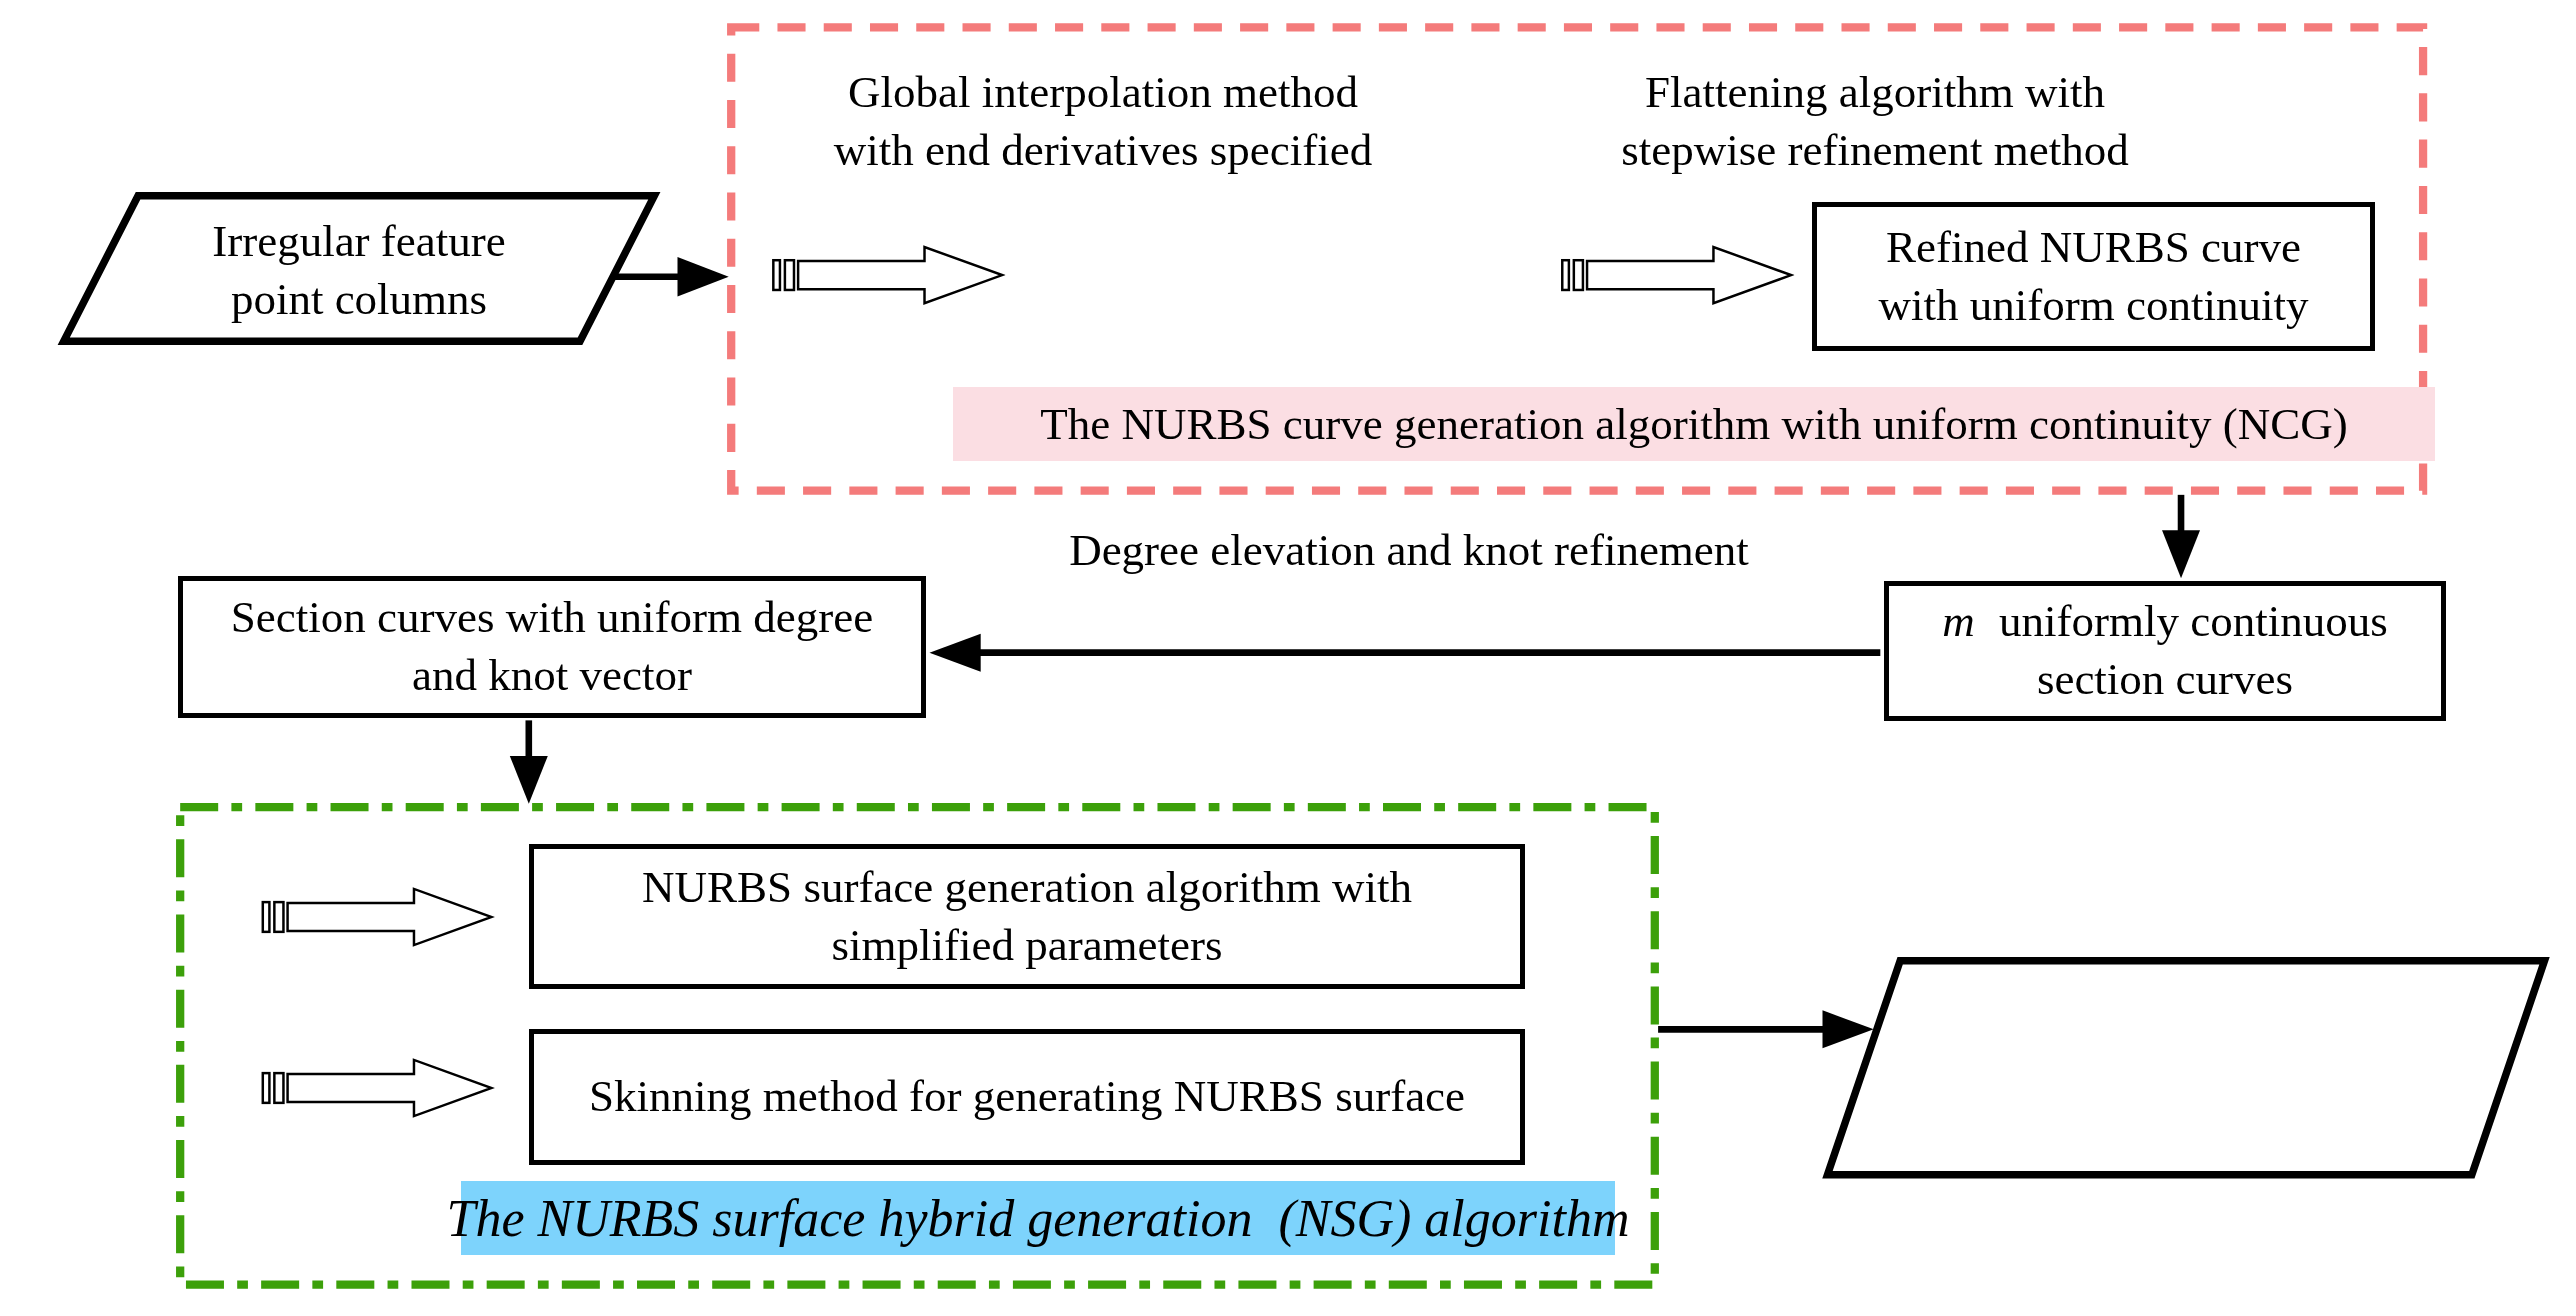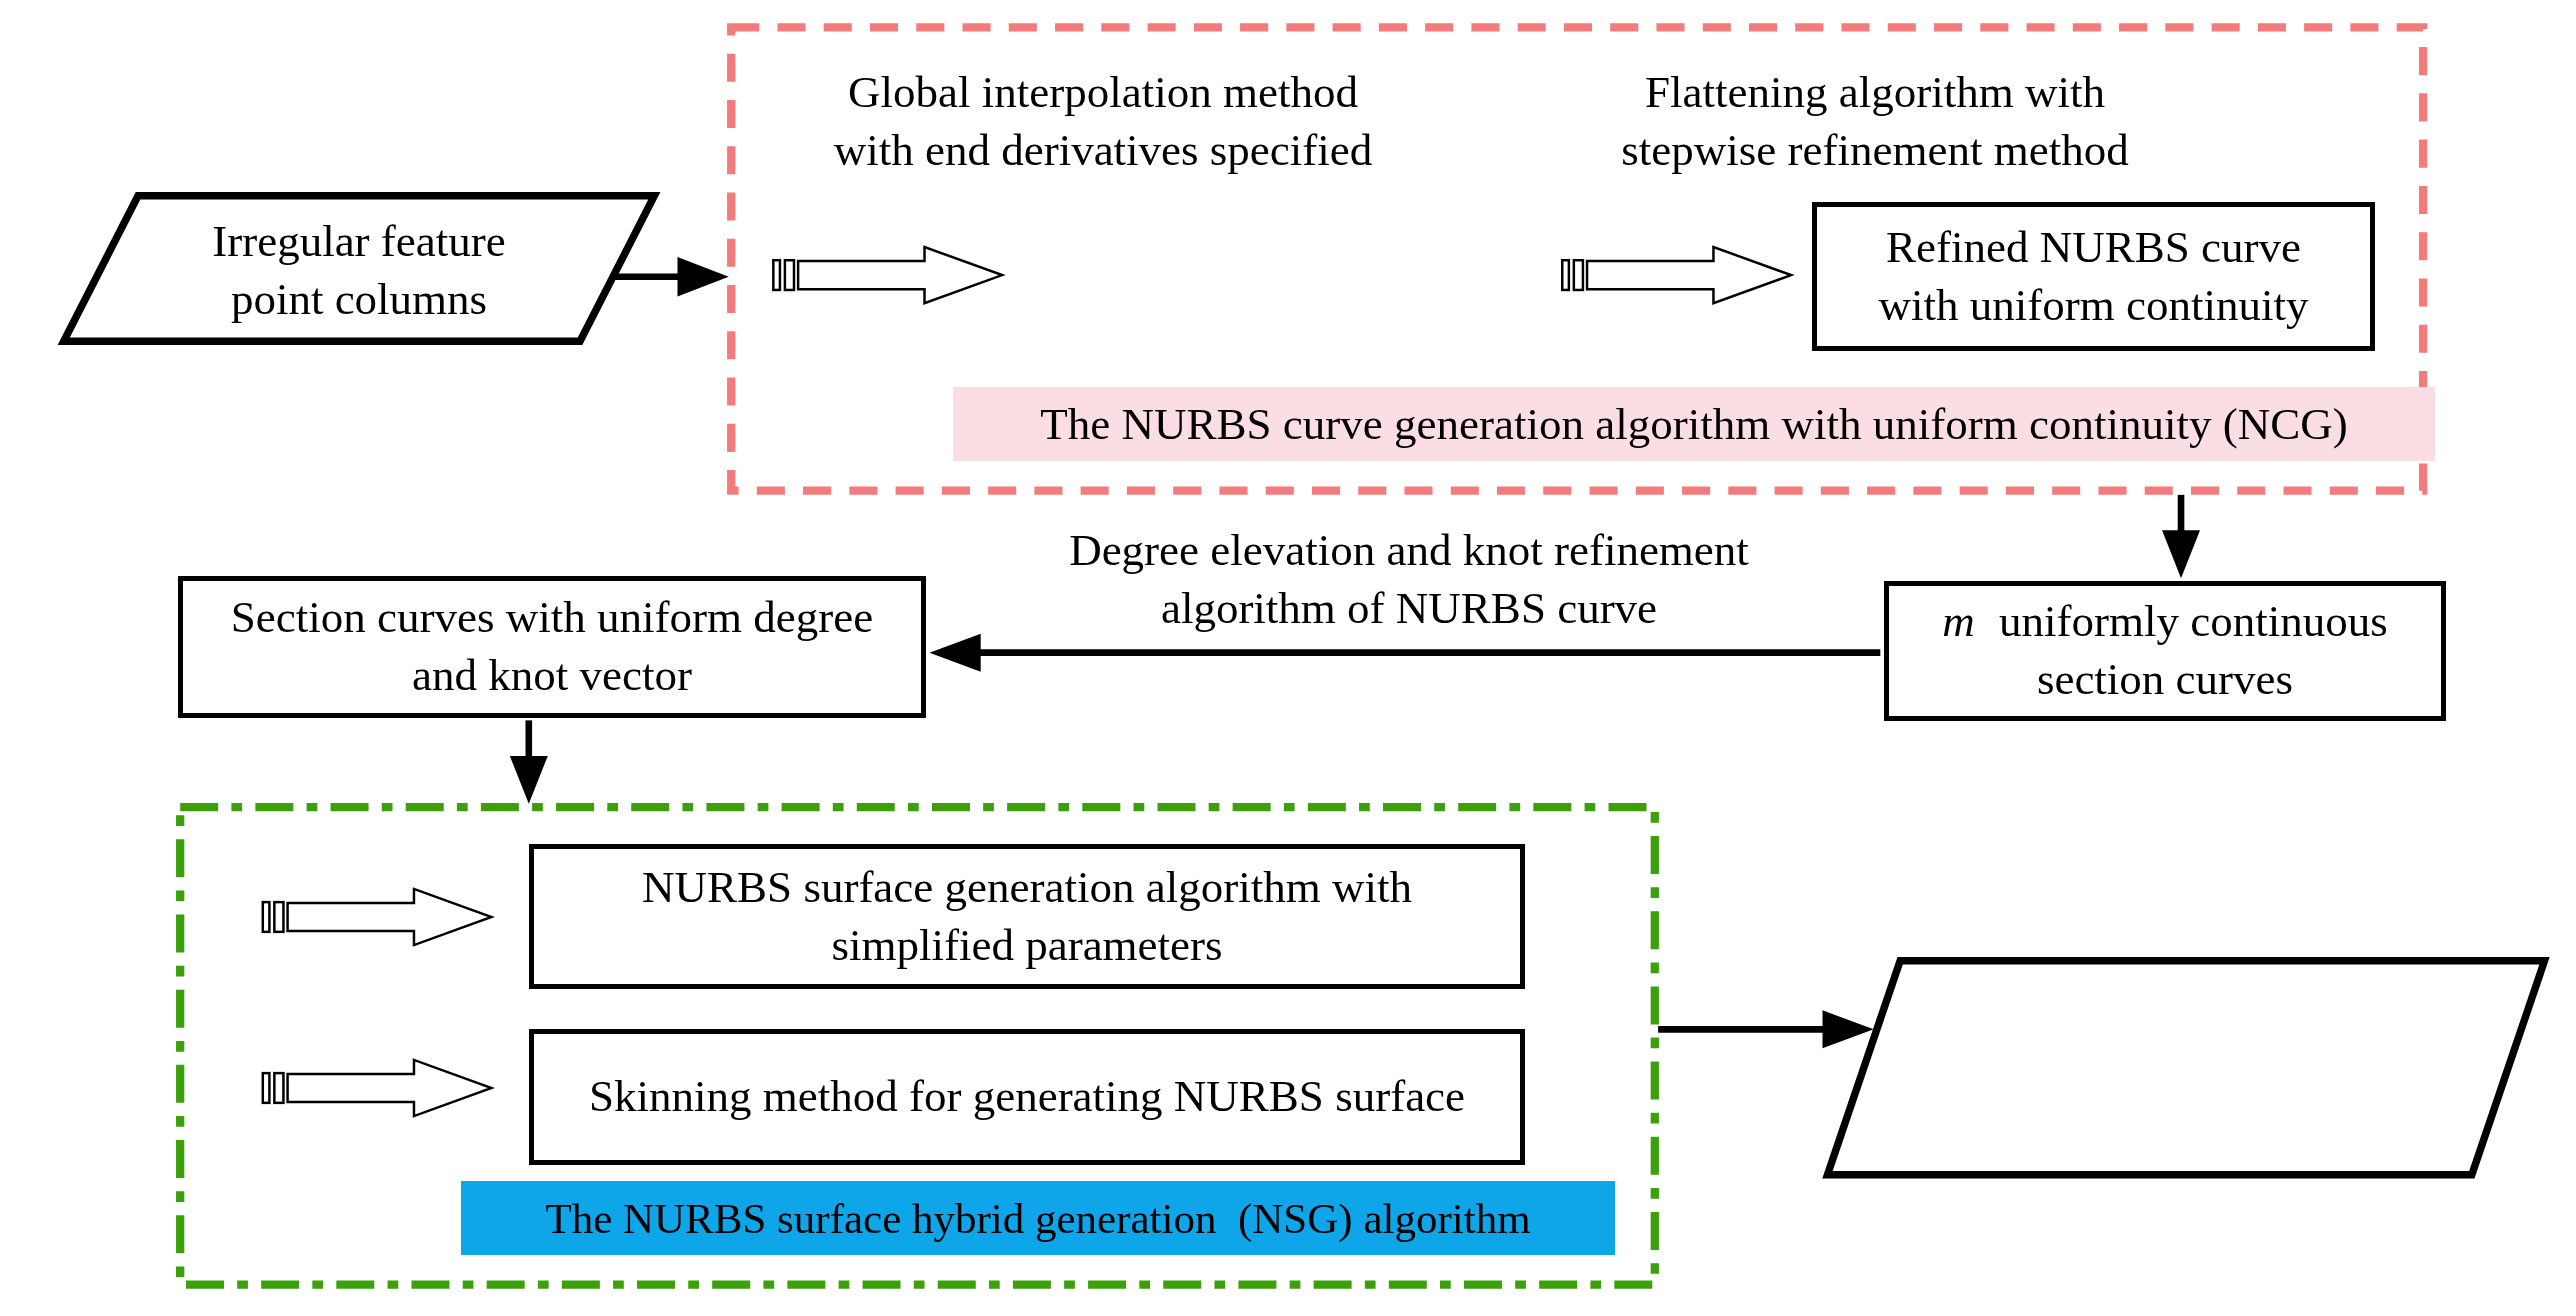--- a/index.html
+++ b/index.html
@@ -35,21 +35,21 @@
   }
   .hl {
     position:absolute;
     display:flex;
     align-items:center;
     justify-content:center;
     font-size:45px;
     white-space:pre;
   }
   .hl.pink  { background:#FBDEE3;margin-left:35px; }
-  .hl.green { background:#0ea5e9; font-size:43px; }
+  .hl.green { background:#7dd3fc; font-size:52px;font-style:italic; }
   .shape-text {
     position:absolute;
     display:flex;
     flex-direction:column;
     align-items:center;
     justify-content:center;
     text-align:center;
     font-size:45px;
     line-height:1.3;
   }
@@ -135,21 +135,20 @@
     <span>The NURBS curve generation algorithm with uniform continuity (NCG)</span>
   </div>
 
   <div class="box" style="left:1884px; top:581px; width:562px; height:140px;">
     <span class="pre"><i class="ital">m</i><span> uniformly continuous</span></span>
     <span>section curves</span>
   </div>
 
   <div class="txt" style="left:1037px; top:522px; width:744px;">
     <div>Degree elevation and knot refinement</div>
-    <div>algorithm of NURBS curve</div>
   </div>
 
   <div class="box" style="left:178px; top:576px; width:748px; height:142px;">
     <span>Section curves with uniform degree</span>
     <span>and knot vector</span>
   </div>
 
   <div class="box" style="left:529px; top:844px; width:996px; height:145px;">
     <span>NURBS surface generation algorithm with</span>
     <span>simplified parameters</span>

